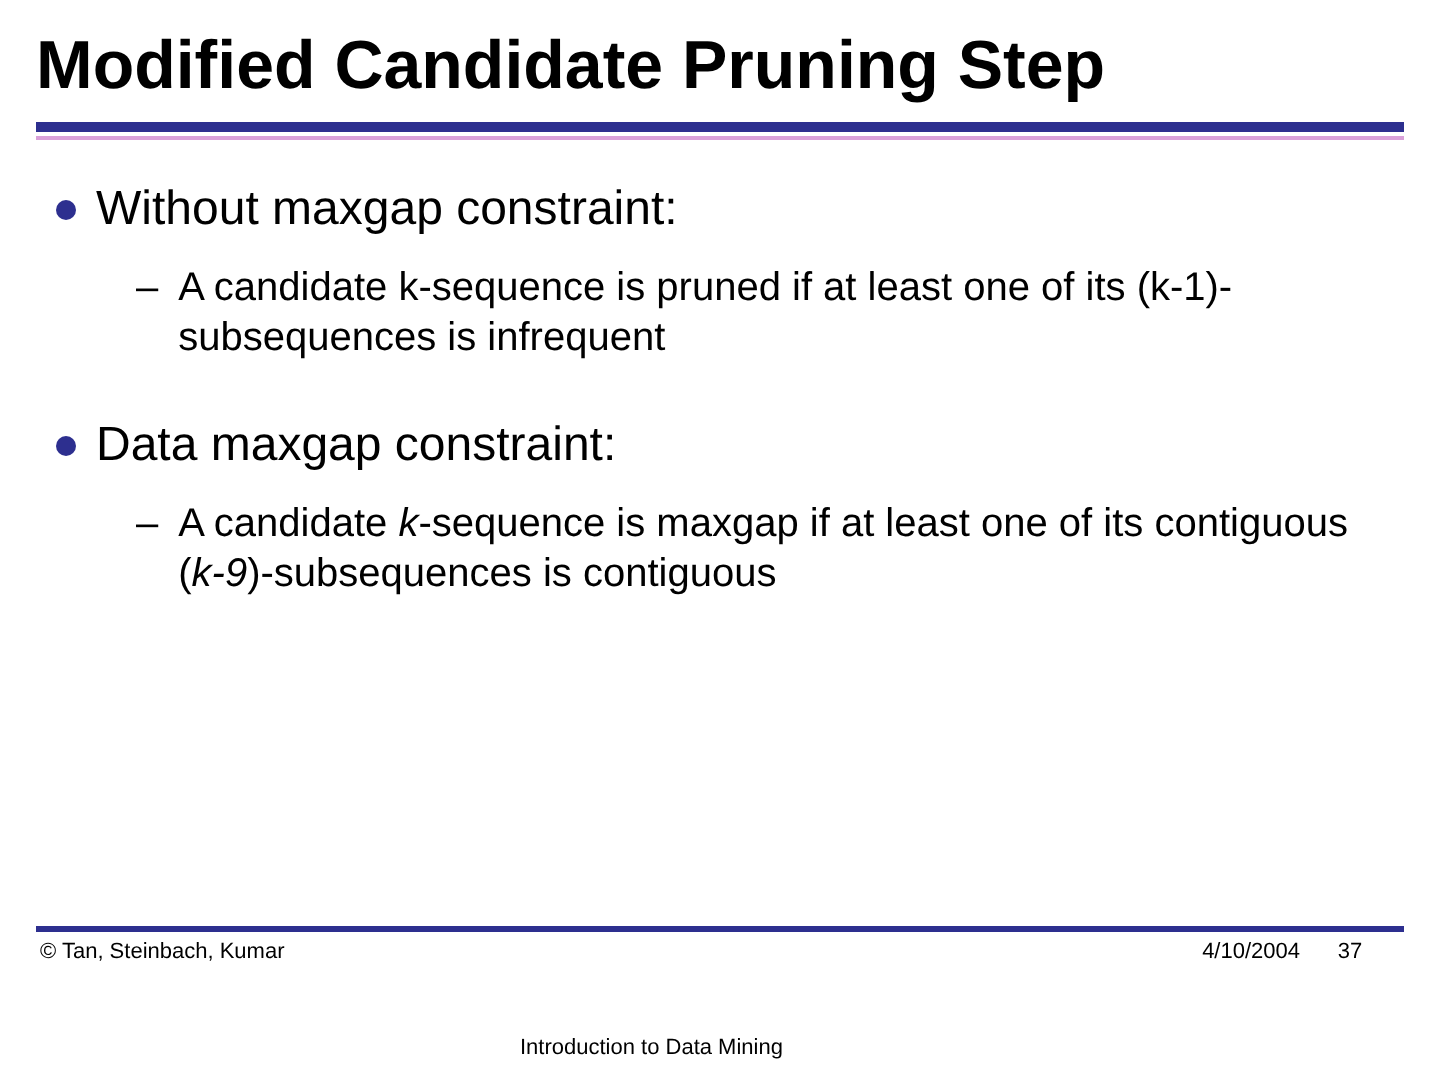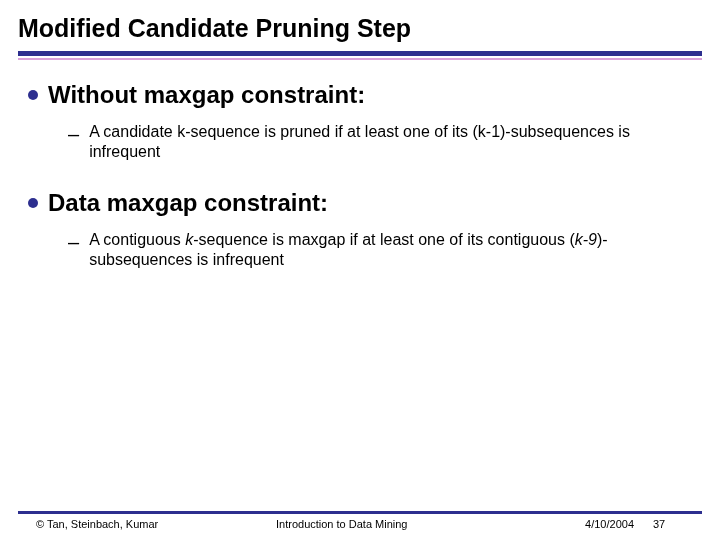--- a/index.html
+++ b/index.html
@@ -14,21 +14,21 @@
   }
   .slide {
     width: 720px;
     height: 540px;
     position: relative;
     box-sizing: border-box;
   }
   .title {
     font-family: Verdana, Arial, sans-serif;
     font-weight: bold;
-    font-size: 25px;
+    font-size: 34px;
     color: #000;
     padding: 14px 0 8px 18px;
   }
   .rule-block {
     margin: 0 18px 0 18px;
   }
   .rule-thick {
     height: 5px;
     background: #2d2f8f;
   }
@@ -37,21 +37,20 @@
     background: #d9a0d9;
     margin-top: 2px;
   }
   .content {
     padding: 20px 28px 0 28px;
   }
   .l1 {
     display: flex;
     align-items: flex-start;
     margin-bottom: 12px;
-    font-weight: bold;
   }
   .l1 .bullet {
     width: 10px;
     height: 10px;
     border-radius: 50%;
     background: #2d2f8f;
     flex-shrink: 0;
     margin-top: 10px;
     margin-right: 10px;
   }
@@ -66,21 +65,21 @@
     margin: 4px 0 26px 40px;
   }
   .l2 .dash {
     font-size: 20px;
     color: #000;
     margin-right: 10px;
     line-height: 1.25;
     flex-shrink: 0;
   }
   .l2 .text {
-    font-size: 16px;
+    font-size: 20px;
     color: #000;
     line-height: 1.25;
   }
   .italic { font-style: italic; }
   .bold { font-weight: normal; }
   .footer {
     position: absolute;
     bottom: 10px;
     left: 0;
     width: 720px;
@@ -88,24 +87,24 @@
   }
   .footer-rule {
     height: 3px;
     background: #2d2f8f;
     margin: 0 18px 4px 18px;
   }
   .footer-row {
     display: flex;
     font-size: 11px;
     color: #000;
-    padding: 0 36px;
+    padding: 0 20px;
   }
   .footer-left { flex: 0 0 210px; }
-  .footer-center { flex: 1; text-align: left; padding-left: 30px; }
+  .footer-center { flex: 1; text-align: left; padding-left: 30px; margin-top: 48px; }
   .footer-date { flex: 0 0 100px; text-align: right; }
   .footer-page { flex: 0 0 50px; text-align: center; }
 </style>
 </head>
 <body>
 
 <div class="slide">
 
   <div class="title">Modified Candidate Pruning Step</div>
 
@@ -126,21 +125,21 @@
       <div class="text">A candidate k-sequence is pruned if at least one of its (k-1)-subsequences is infrequent</div>
     </div>
 
     <div class="l1">
       <div class="bullet"></div>
       <div class="text">Data maxgap constraint:</div>
     </div>
 
     <div class="l2">
       <div class="dash">–</div>
-      <div class="text"><span>A contiguous </span><span class="italic">k</span><span>-sequence is maxgap if at least one of its </span><span class="bold">contiguous</span><span> (</span><span class="italic">k-9</span><span>)-subsequences is infrequent</span></div>
+      <div class="text"><span>A candidate </span><span class="italic">k</span><span>-sequence is maxgap if at least one of its </span><span class="bold">contiguous</span><span> (</span><span class="italic">k-9</span><span>)-subsequences is contiguous</span></div>
     </div>
 
   </div>
 
   <div class="footer">
     <div class="footer-rule"></div>
     <div class="footer-row">
       <div class="footer-left">© Tan, Steinbach, Kumar</div>
       <div class="footer-center">Introduction to Data Mining</div>
       <div class="footer-date">4/10/2004</div>

